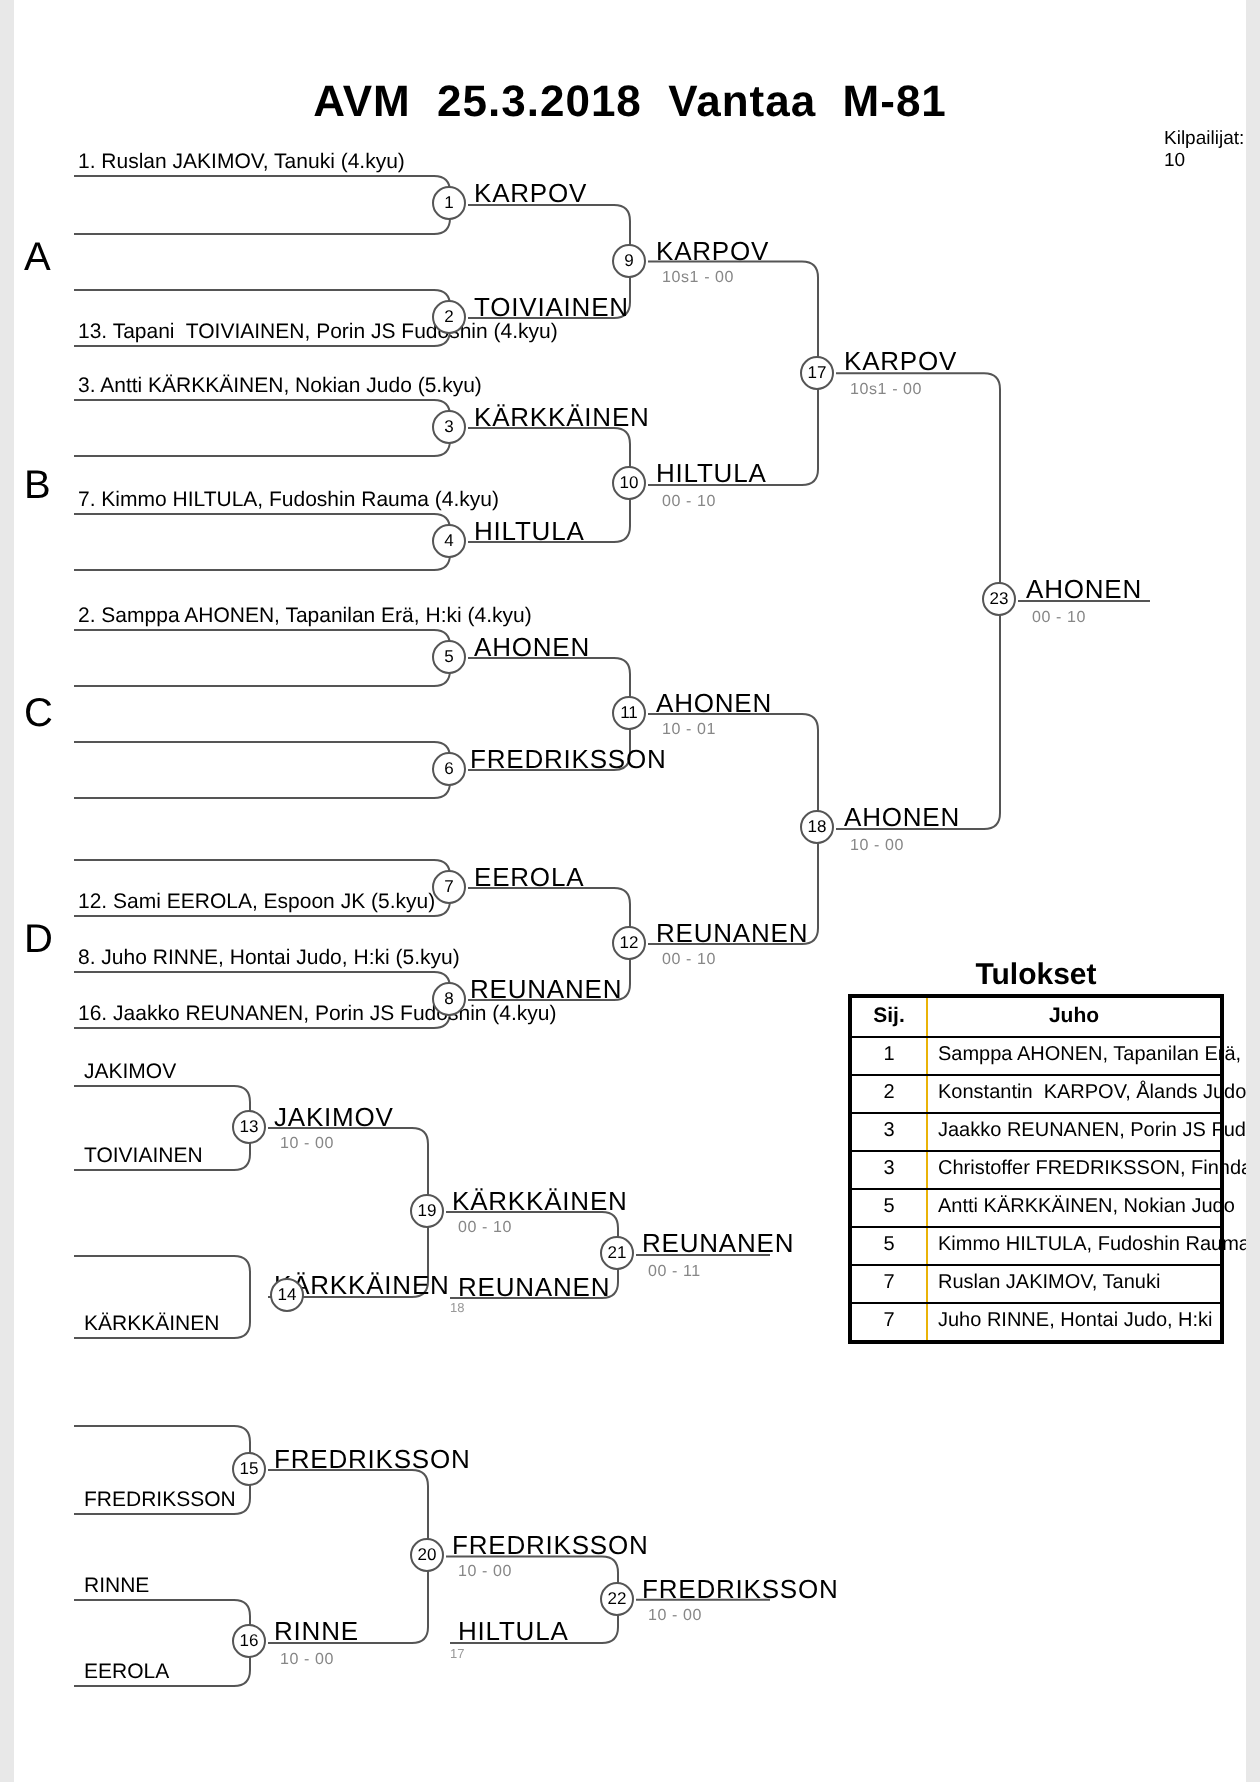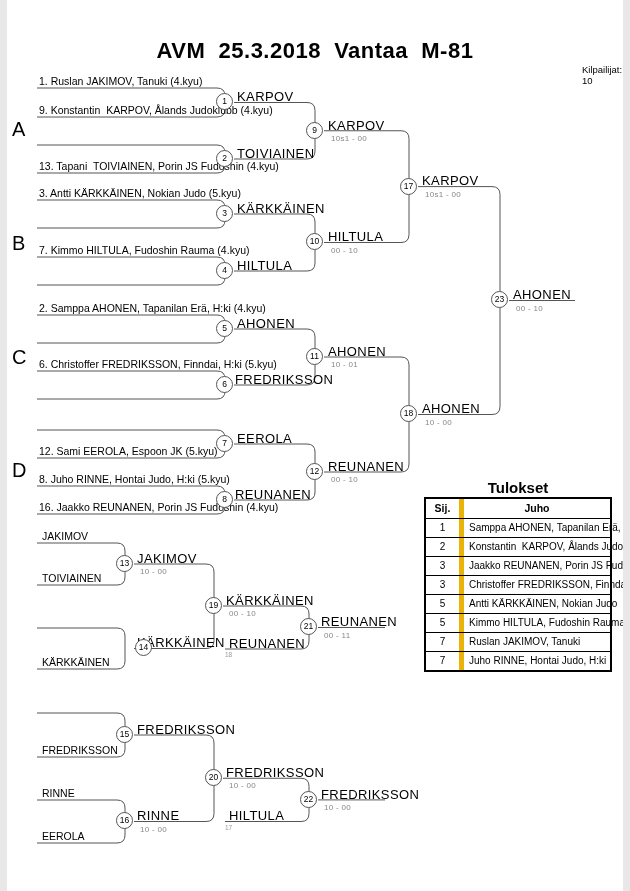--- a/index.html
+++ b/index.html
@@ -25,21 +25,21 @@
     display:flex;align-items:center;justify-content:center;
     font-size:8.5px;line-height:1;
   }
   svg.lines{position:absolute;left:0;top:0;}
   svg.lines path{stroke:#555;stroke-width:1;fill:none;}
   
   .res-title{left:417px;top:479px;width:188px;text-align:center;font-size:15px;font-weight:bold;}
   .res-table{left:417px;top:497px;width:188px;border:2px solid #000;background:#fff;box-sizing:border-box;}
   .res-row{display:flex;height:18px;border-top:1px solid #000;overflow:visible;}
   .res-row.head{height:19px;border-top:none;font-weight:bold;}
-  .res-rank{flex:none;width:38px;border-right:5px solid #eab308;text-align:center;font-size:10px;line-height:18px;box-sizing:border-box;}
+  .res-rank{flex:none;width:38px;border-right:1px solid #eab308;text-align:center;font-size:10px;line-height:18px;box-sizing:border-box;}
   .res-row.head .res-rank{font-size:10.5px;line-height:19px;}
   .res-name{flex:none;width:146px;padding-left:5px;font-size:10px;line-height:18px;white-space:pre;overflow:visible;}
   .res-row.head .res-name{text-align:center;padding-left:0;font-size:10.5px;line-height:19px;}
 </style>
 </head>
 <body>
 
 <div class="page">
 
   <svg class="lines" width="630" height="891" viewBox="0 0 630 891">
@@ -90,26 +90,24 @@
 
   <div class="abs title">AVM  25.3.2018  Vantaa  M-81</div>
   <div class="abs competitors">Kilpailijat: 10</div>
 
   <div class="abs pool-letter" style="left:5px;top:118px;">A</div>
   <div class="abs pool-letter" style="left:5px;top:232px;">B</div>
   <div class="abs pool-letter" style="left:5px;top:346px;">C</div>
   <div class="abs pool-letter" style="left:5px;top:459px;">D</div>
 
   <div class="abs entry" style="left:32px;top:75px;">1. Ruslan JAKIMOV, Tanuki (4.kyu)</div>
-  <div class="abs entry" style="left:32px;top:104px;">9. Konstantin  KARPOV, Ålands Judoklubb (4.kyu)</div>
   <div class="abs entry" style="left:32px;top:160px;">13. Tapani  TOIVIAINEN, Porin JS Fudoshin (4.kyu)</div>
   <div class="abs entry" style="left:32px;top:187px;">3. Antti KÄRKKÄINEN, Nokian Judo (5.kyu)</div>
   <div class="abs entry" style="left:32px;top:244px;">7. Kimmo HILTULA, Fudoshin Rauma (4.kyu)</div>
   <div class="abs entry" style="left:32px;top:302px;">2. Samppa AHONEN, Tapanilan Erä, H:ki (4.kyu)</div>
-  <div class="abs entry" style="left:32px;top:358px;">6. Christoffer FREDRIKSSON, Finndai, H:ki (5.kyu)</div>
   <div class="abs entry" style="left:32px;top:445px;">12. Sami EEROLA, Espoon JK (5.kyu)</div>
   <div class="abs entry" style="left:32px;top:473px;">8. Juho RINNE, Hontai Judo, H:ki (5.kyu)</div>
   <div class="abs entry" style="left:32px;top:501px;">16. Jaakko REUNANEN, Porin JS Fudoshin (4.kyu)</div>
 
   <div class="abs win" style="left:230px;top:89px;">KARPOV</div>
   <div class="abs win" style="left:230px;top:146px;">TOIVIAINEN</div>
   <div class="abs win" style="left:230px;top:201px;">KÄRKKÄINEN</div>
   <div class="abs win" style="left:230px;top:258px;">HILTULA</div>
   <div class="abs win" style="left:230px;top:316px;">AHONEN</div>
   <div class="abs win" style="left:228px;top:372px;">FREDRIKSSON</div>

